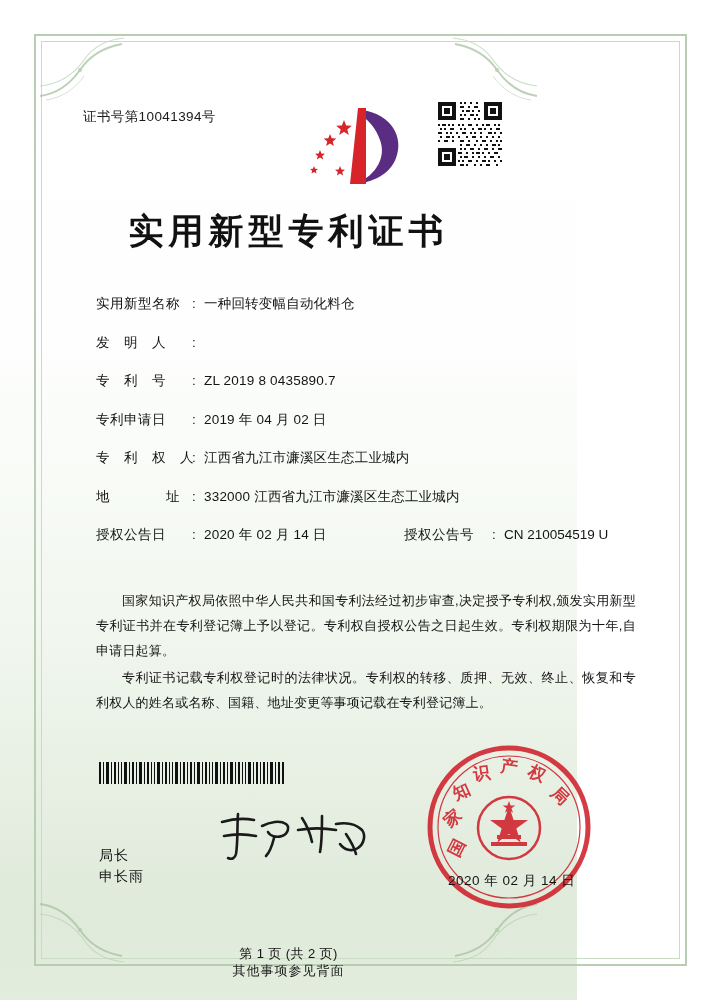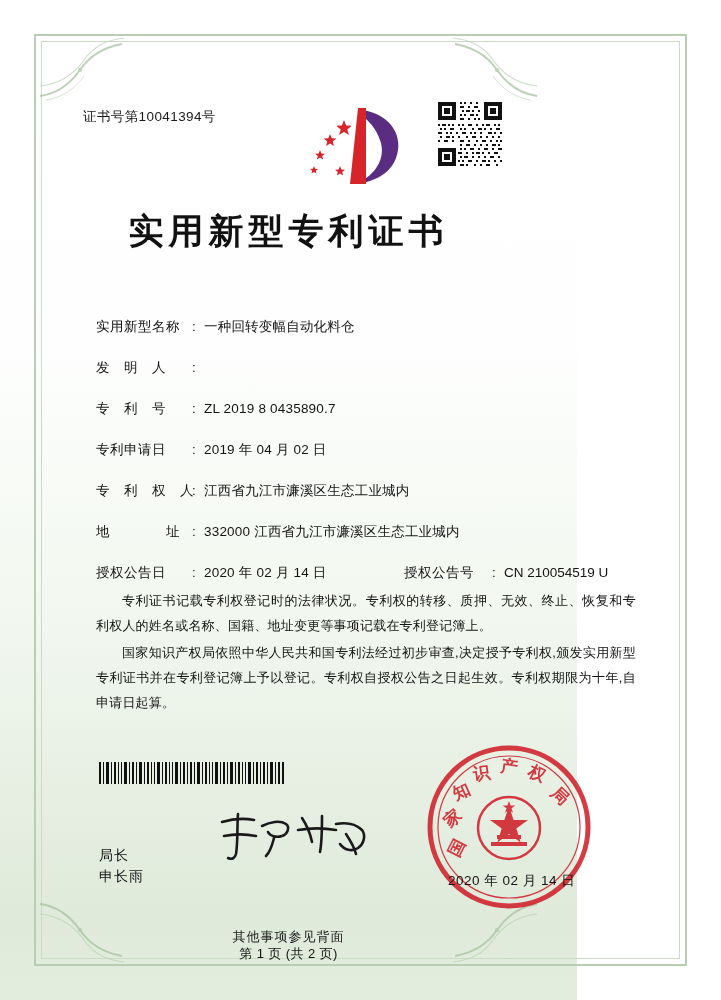--- a/index.html
+++ b/index.html
@@ -98,21 +98,20 @@
     top: 295px;
     width: 540px;
     font-size: 13.5px;
     color: #141414;
     font-family: "Liberation Sans", sans-serif;
   }
   .field-row {
     display: flex;
     align-items: baseline;
     margin-bottom: 20.5px;
-    margin-top: 23px;
   }
   .field-label {
     width: 96px;
     flex: 0 0 96px;
     white-space: nowrap;
     letter-spacing: 0.5px;
   }
   .field-colon {
     width: 12px;
     flex: 0 0 12px;
@@ -212,21 +211,21 @@
     top: 945px;
     text-align: center;
     font-size: 13px;
     color: #141414;
     font-family: "Liberation Sans", sans-serif;
     letter-spacing: 0.4px;
   }
   .footer-note {
     position: absolute;
     left: 0; right: 0;
-    top: 928px;
+    top: 962px;
     text-align: center;
     font-size: 13px;
     color: #1a1a1a;
     font-family: "Liberation Sans", sans-serif;
     letter-spacing: 1px;
   }
 </style>
 </head>
 <body>
 
@@ -452,22 +451,22 @@
       <span class="field-label">授权公告日</span>
       <span class="field-colon">:</span>
       <span class="field-value">2020 年 02 月 14 日</span>
       <span class="field-label2">授权公告号</span>
       <span class="field-colon">:</span>
       <span class="field-value2">CN 210054519 U</span>
     </div>
   </div>
 
   <div class="body-text">
+    <p>国家知识产权局依照中华人民共和国专利法经过初步审查,决定授予专利权,颁发实用新型专利证书并在专利登记簿上予以登记。专利权自授权公告之日起生效。专利权期限为十年,自申请日起算。</p>
     <p>专利证书记载专利权登记时的法律状况。专利权的转移、质押、无效、终止、恢复和专利权人的姓名或名称、国籍、地址变更等事项记载在专利登记簿上。</p>
-    <p>国家知识产权局依照中华人民共和国专利法经过初步审查,决定授予专利权,颁发实用新型专利证书并在专利登记簿上予以登记。专利权自授权公告之日起生效。专利权期限为十年,自申请日起算。</p>
   </div>
 
   <div class="barcode">
     <svg width="186" height="22" viewBox="0 0 186 22" shape-rendering="crispEdges">
       <g fill="#111111">
         <rect x="0" y="0" width="2" height="22"></rect>
           <rect x="4" y="0" width="1" height="22"></rect>
         <rect x="7" y="0" width="3" height="22"></rect>
           <rect x="12" y="0" width="1" height="22"></rect>
         <rect x="15" y="0" width="2" height="22"></rect>

